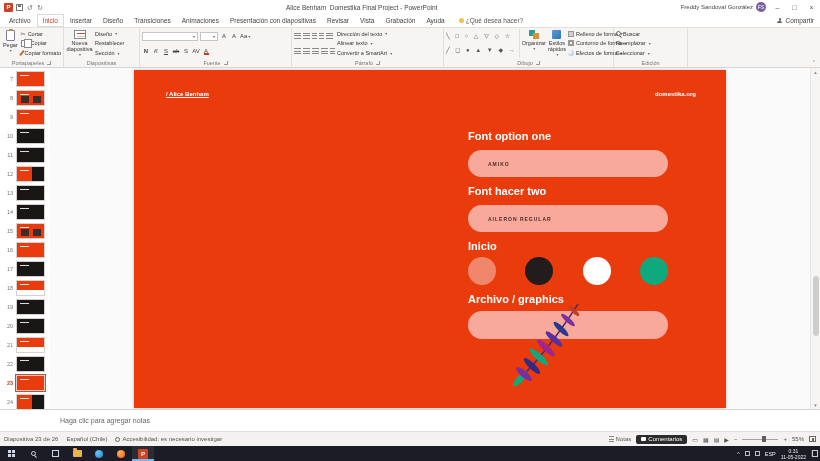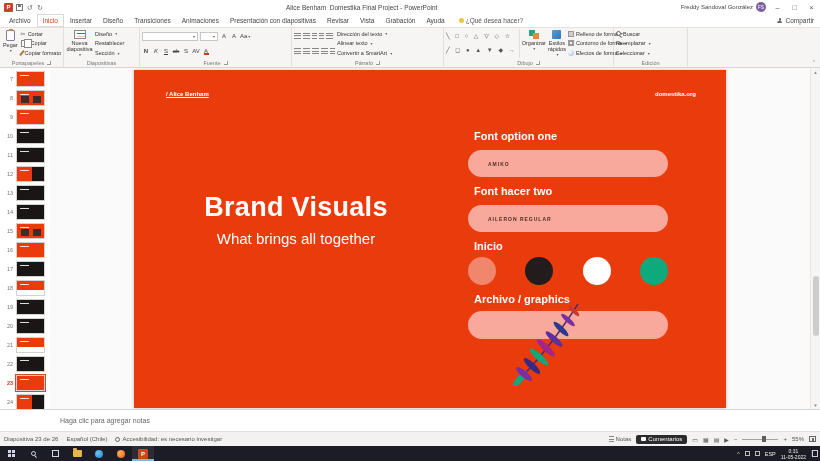--- a/index.html
+++ b/index.html
@@ -103,21 +103,21 @@
 
   .canvas { flex:1; position:relative; }
   .slide { position:absolute; left:84px; top:2px; width:592px; height:338px; background:#ea3b0c;
     box-shadow:0 0 3px rgba(0,0,0,.25); color:#fff; overflow:visible; }
   .s-author { position:absolute; left:32px; top:21px; font-size:6px; font-weight:bold; text-decoration:underline; }
   .s-site { position:absolute; right:30px; top:21px; font-size:6px; font-weight:bold; }
   .s-titleblock { position:absolute; left:28px; top:122px; width:268px; text-align:center; }
   .s-title { font-size:27px; font-weight:bold; line-height:1.15; letter-spacing:.3px; }
   .s-subtitle { font-size:15px; font-weight:normal; margin-top:7px; }
   .s-right { position:absolute; left:334px; top:0; width:200px; height:100%; }
-  .s-h { position:absolute; left:6px; font-size:11px; font-weight:bold; }
+  .s-h { position:absolute; left:0; font-size:11px; font-weight:bold; }
   .pill { position:absolute; left:0; width:200px; height:27px; border-radius:14px; background:#f8a99b;
     display:flex; align-items:center; padding-left:20px; }
   .pill-text { font-size:5px; font-weight:bold; letter-spacing:1px; color:#4a2c24; }
   .swatches { position:absolute; left:0; top:187px; width:200px; display:flex; justify-content:space-between; }
   .swatch { width:28px; height:28px; border-radius:50%; }
   .leaf { position:absolute; left:40px; top:228px; width:76px; height:88px; }
 
   .vscroll { width:10px; flex:0 0 auto; background:#f6f5f4; border-left:1px solid #e8e6e4;
     display:flex; flex-direction:column; align-items:center; font-size:4.5px; color:#888; }
   .vscroll .arr { height:8px; display:flex; align-items:center; }
@@ -462,24 +462,20 @@
           <span class="thumb-num">24</span>
           <span class="thumb-box"></span>
         </div>
     </div>
 
     <div class="canvas">
       <div class="slide" style="background-color: rgb(234, 59, 12);">
         <span class="s-author">/ Alice Benham</span>
         <span class="s-site">domestika.org</span>
 
-        <div class="s-titleblock">
-          <div class="s-title">Brand Visuals</div>
-          <div class="s-subtitle">What brings all together</div>
-        </div>
 
         <div class="s-right">
           <span class="s-h" style="top:60px">Font option one</span>
           <div class="pill" style="top: 80px; background-color: rgb(248, 169, 155);">
             <span class="pill-text">AMIKO</span>
           </div>
 
           <span class="s-h" style="top:115px">Font hacer two</span>
           <div class="pill" style="top: 135px; background-color: rgb(248, 169, 155);">
             <span class="pill-text">AILERON REGULAR</span>

